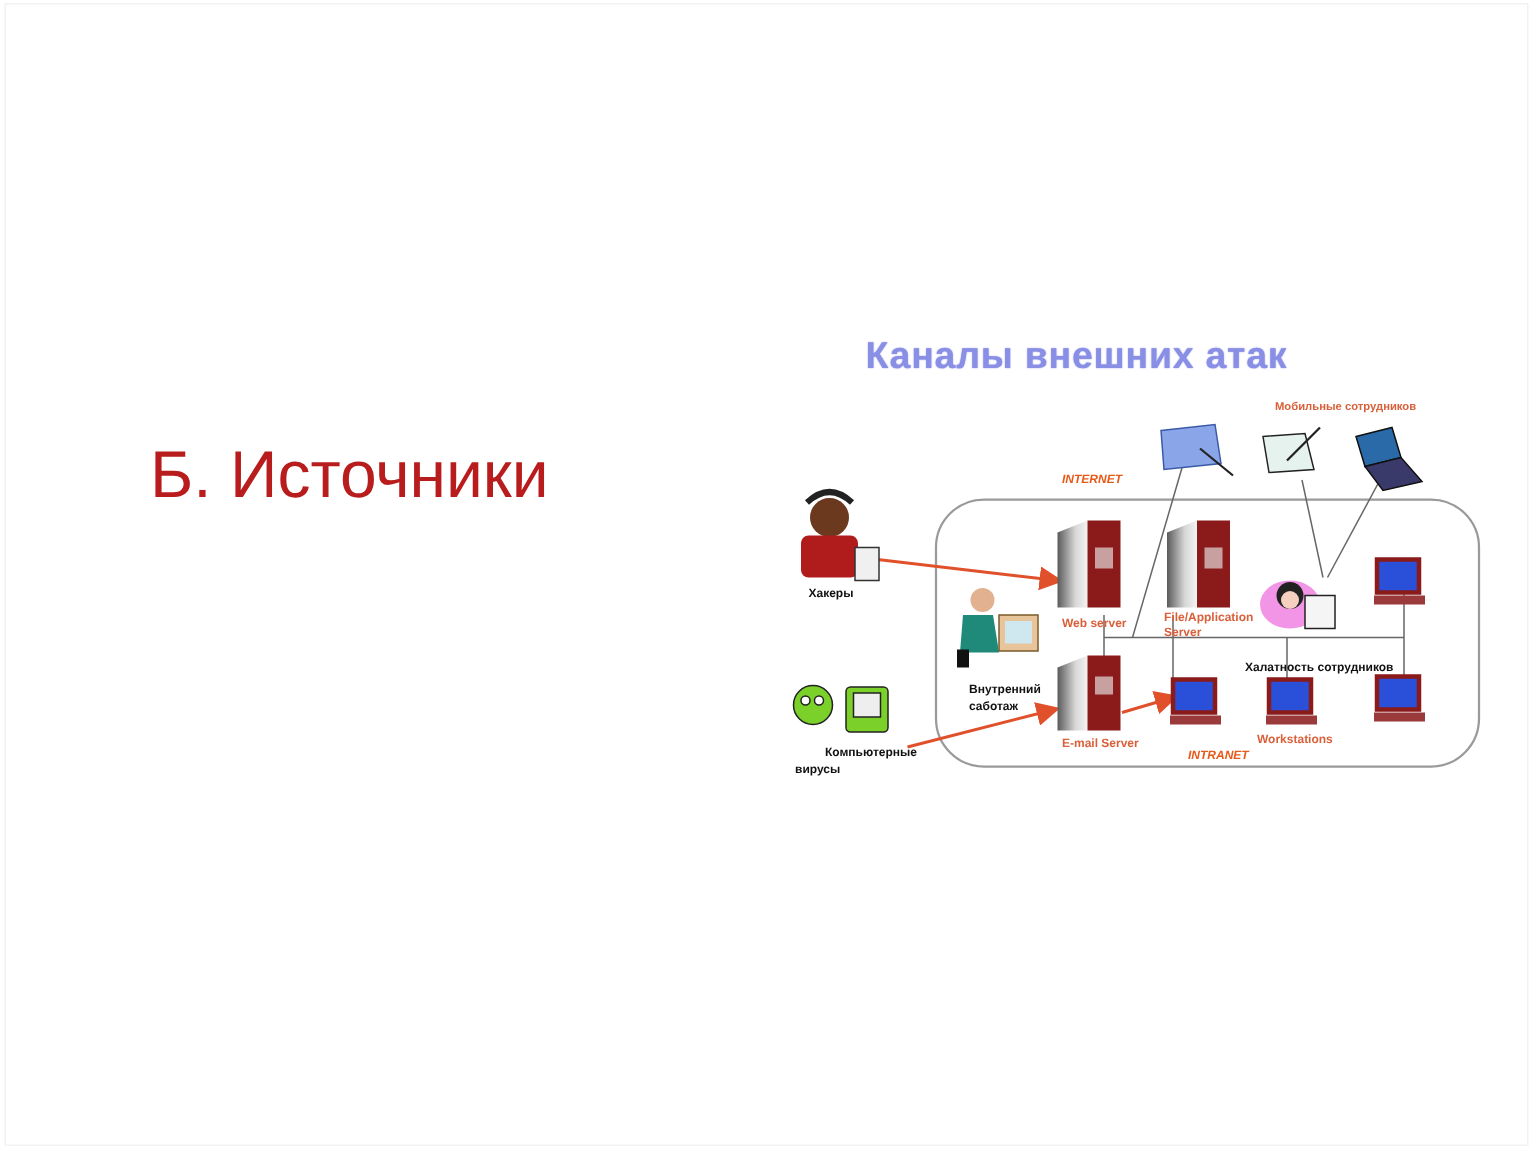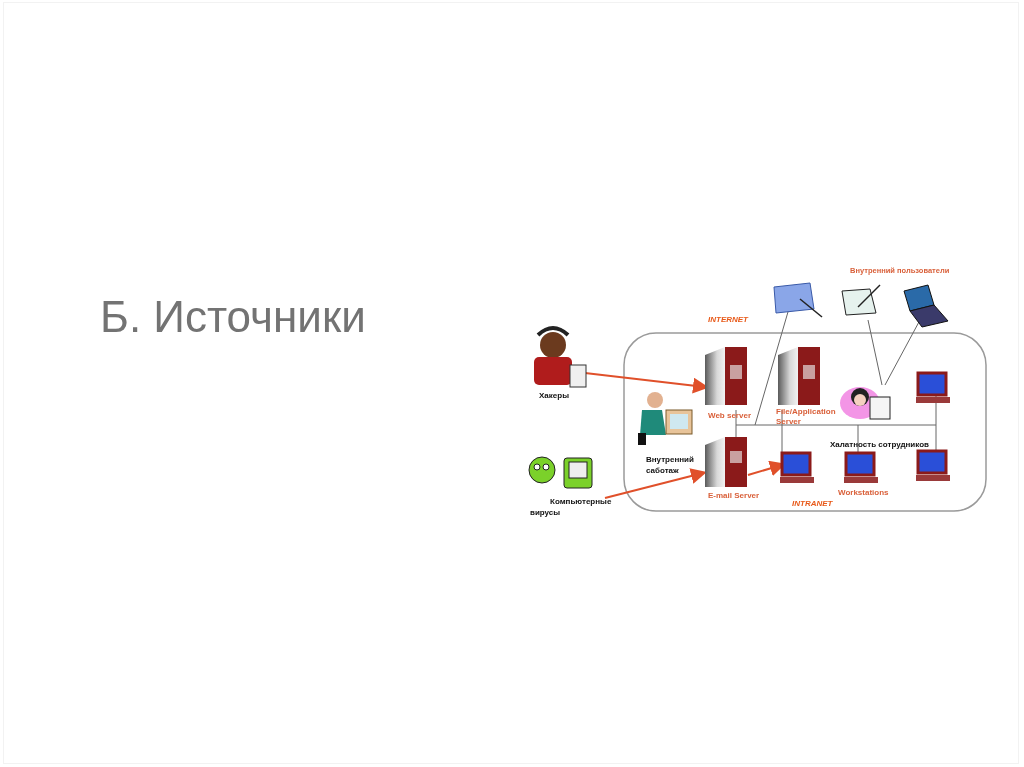--- a/index.html
+++ b/index.html
@@ -8,21 +8,21 @@
       position: relative; overflow: hidden;
       font-family: "Liberation Sans", sans-serif;
     }
     .slide-frame {
       position: absolute; left: 3px; top: 2px; width: 1016px; height: 762px;
       border: 1px solid #f2f2f2; box-sizing: border-box;
     }
     .slide-title {
       position: absolute; left: 60px; top: 288px; width: 440px;
       font-family: "Liberation Sans", sans-serif;
-      font-size: 44px; line-height: 58px; color: #737373; font-weight: normal;
+      font-size: 44px; line-height: 58px; color: #b91c1c; font-weight: normal;
     }
     .slide-title .line1 { display: block; padding-left: 40px; }
     .slide-title .line2 { display: block; }
 
     .diagram {
       position: absolute; left: 520px; top: 215px; width: 480px; height: 330px;
     }
     .diagram-title {
       position: absolute; left: 57px; top: 8px;
       font-family: "Liberation Sans", sans-serif; font-weight: bold;
@@ -38,20 +38,21 @@
 </head>
 <body>
 
 <div class="slide-frame"></div>
 
 <div class="slide-title">
   <span class="line1">Б. Источники</span>
 </div>
 
 <div class="diagram">
+  <div class="diagram-title">Каналы внешних атак</div>
 
   <svg width="480" height="330" viewBox="0 0 480 330">
     <defs>
       <marker id="arr" markerWidth="8" markerHeight="8" refX="6" refY="4" orient="auto">
         <path d="M0,0 L8,4 L0,8 z" fill="#e0502a"></path>
       </marker>
       <linearGradient id="srv" x1="0" x2="1">
         <stop offset="0" stop-color="#5a5a5a"></stop>
           <stop offset="0.6" stop-color="#d8d8d8"></stop>
           <stop offset="1" stop-color="#f2f2f2"></stop>
@@ -147,21 +148,21 @@
       <line x1="338" y1="92" x2="360" y2="70" stroke="#222" stroke-width="1.5"></line>
     </g>
     <g>
       <polygon points="384,76 408,70 414,90 390,96" fill="#2a6aa8" stroke="#111"></polygon>
       <polygon points="390,96 414,90 428,106 402,112" fill="#3a3a6a" stroke="#111"></polygon>
     </g>
   </svg>
 
   <div class="lbl lbl-net" style="left:188px; top:100px;">INTERNET</div>
   <div class="lbl lbl-net" style="left:272px; top:284px;">INTRANET</div>
-  <div class="lbl lbl-red" style="left:330px; top:51px; font-size:7.5px;">Внутренний пользователи</div>
+  <div class="lbl lbl-red" style="left:330px; top:51px; font-size:7.5px;">Мобильные сотрудников</div>
 
   <div class="lbl lbl-black" style="left:19px; top:176px;">Хакеры</div>
   <div class="lbl lbl-black" style="left:126px; top:240px;text-align:right;">Внутренний</div>
   <div class="lbl lbl-black" style="left:126px; top:251px;">саботаж</div>
   <div class="lbl lbl-black" style="left:10px; top:282px;padding-left:20px;">Компьютерные</div>
   <div class="lbl lbl-black" style="left:10px; top:293px;">вирусы</div>
   <div class="lbl lbl-black" style="left:310px; top:225px;">Халатность сотрудников</div>
 
   <div class="lbl lbl-red" style="left:188px; top:196px;">Web server</div>
   <div class="lbl lbl-red" style="left:256px; top:192px;">File/Application</div>

